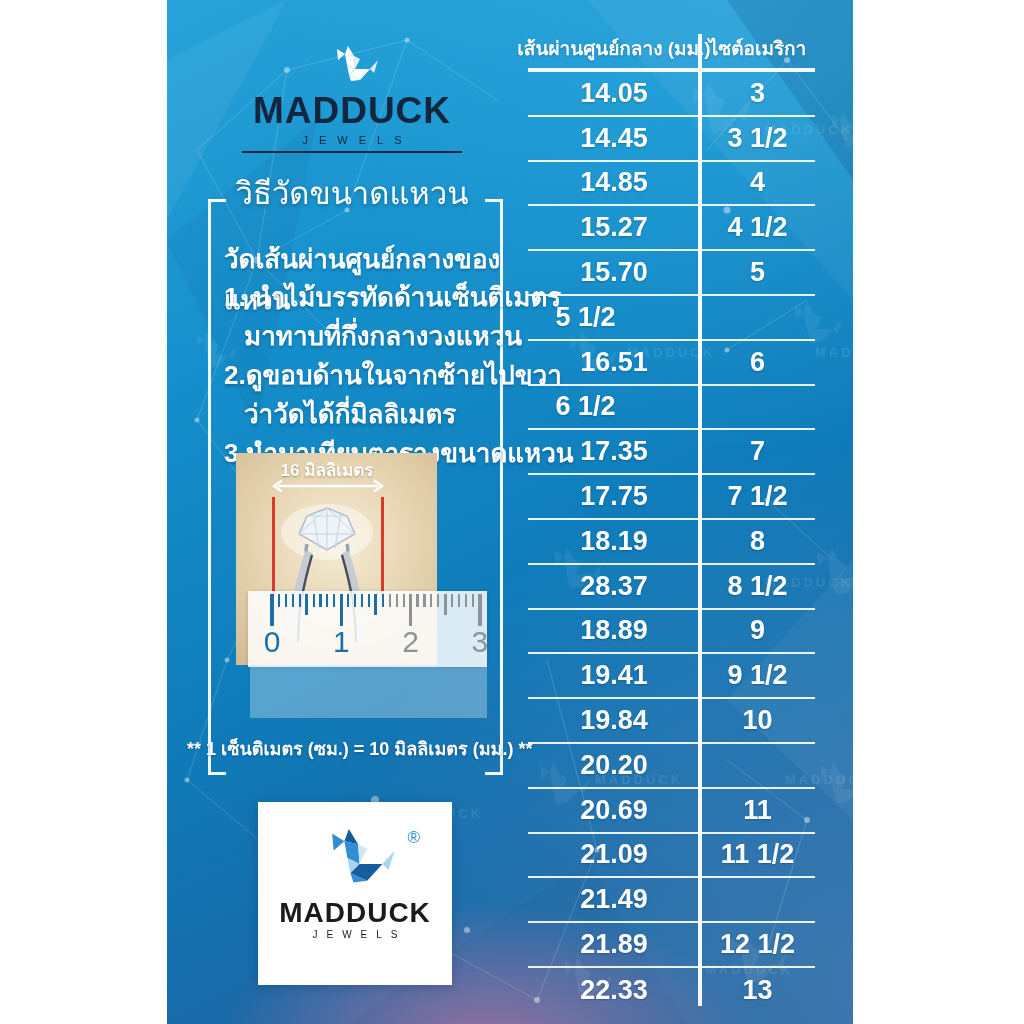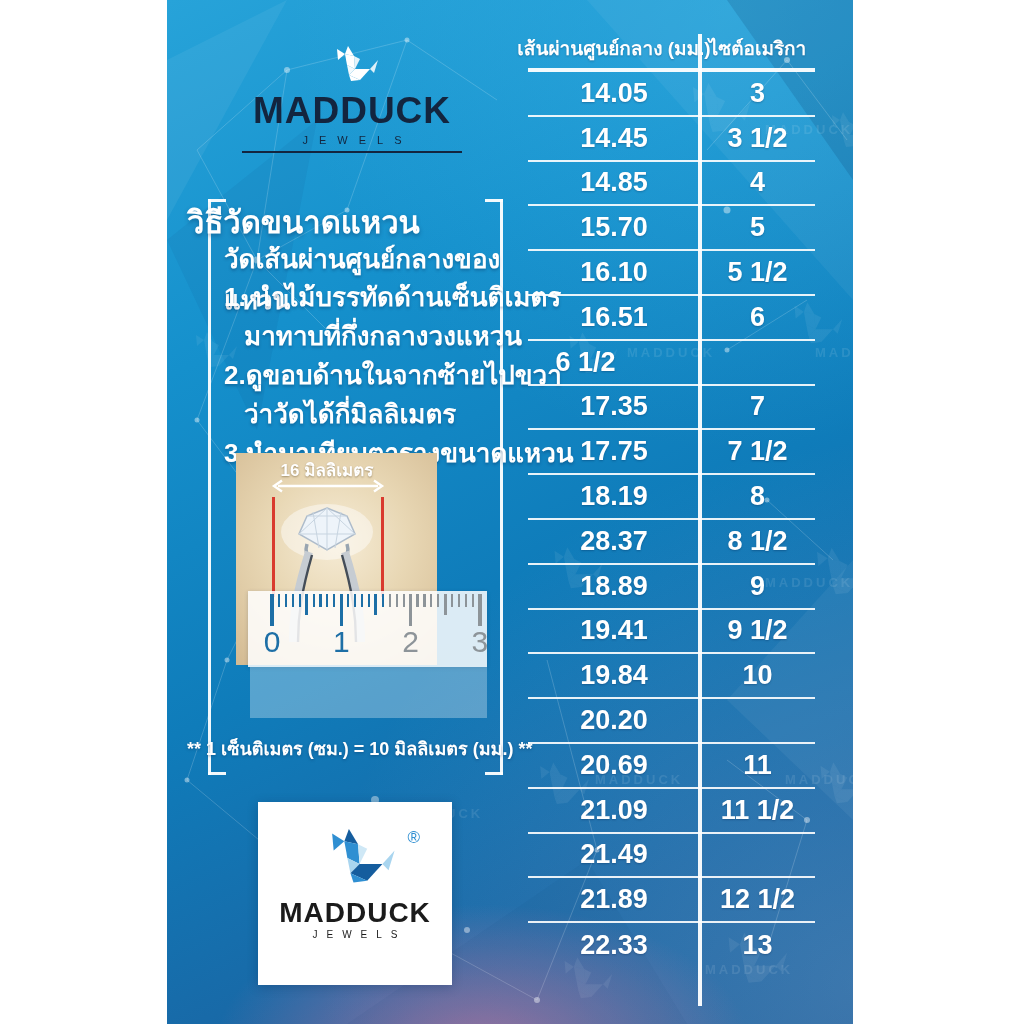--- a/index.html
+++ b/index.html
@@ -34,22 +34,22 @@
   
   .frame{position:absolute;left:41px;top:199px;width:289px;height:576px;
     border-left:3px solid rgba(255,255,255,.95);border-right:3px solid rgba(255,255,255,.95);}
   .frame .nub{position:absolute;width:18px;height:3px;background:rgba(255,255,255,.95);}
   .frame .nub.tl{left:-3px;top:0;}
   .frame .nub.tr{right:-3px;top:0;}
   .frame .nub.bl{left:-3px;bottom:0;}
   .frame .nub.br{right:-3px;bottom:0;}
 
   .heading{
-    position:absolute;left:20px;top:197px;width:330px;text-align:left;
-    color:#fff;font-size:31px;font-weight:700;text-shadow:0 2px 4px rgba(0,30,70,.35);
+    position:absolute;left:20px;top:168px;width:330px;text-align:center;
+    color:#fff;font-size:31px;font-weight:400;text-shadow:0 2px 4px rgba(0,30,70,.35);
   }
   .intro{
     position:absolute;left:57px;top:238px;width:280px;color:#fff;font-size:26px;font-weight:600;
     text-shadow:0 2px 3px rgba(0,30,70,.3);
   }
   .steps{position:absolute;left:57px;top:278px;width:285px;color:#fff;font-size:26px;font-weight:600;
     text-shadow:0 2px 3px rgba(0,30,70,.3);}
   .step-line{line-height:39px;white-space:nowrap;}
   .step-line.indent{padding-left:20px;}
 
@@ -441,25 +441,28 @@
         </div>
         <div class="t-row">
           <div class="cell col-l">14.45</div>
           <div class="cell col-r">3 1/2</div>
         </div>
         <div class="t-row">
           <div class="cell col-l">14.85</div>
           <div class="cell col-r">4</div>
         </div>
         <div class="t-row">
+          <div class="cell col-l">15.27</div>
+          <div class="cell col-r">4 1/2</div>
+        </div>
+        <div class="t-row">
           <div class="cell col-l">15.70</div>
           <div class="cell col-r">5</div>
         </div>
         <div class="t-row">
-          <div class="cell col-l">16.10</div>
           <div class="cell col-r">5 1/2</div>
         </div>
         <div class="t-row">
           <div class="cell col-l">16.51</div>
           <div class="cell col-r">6</div>
         </div>
         <div class="t-row">
           <div class="cell col-r">6 1/2</div>
         </div>
         <div class="t-row">

